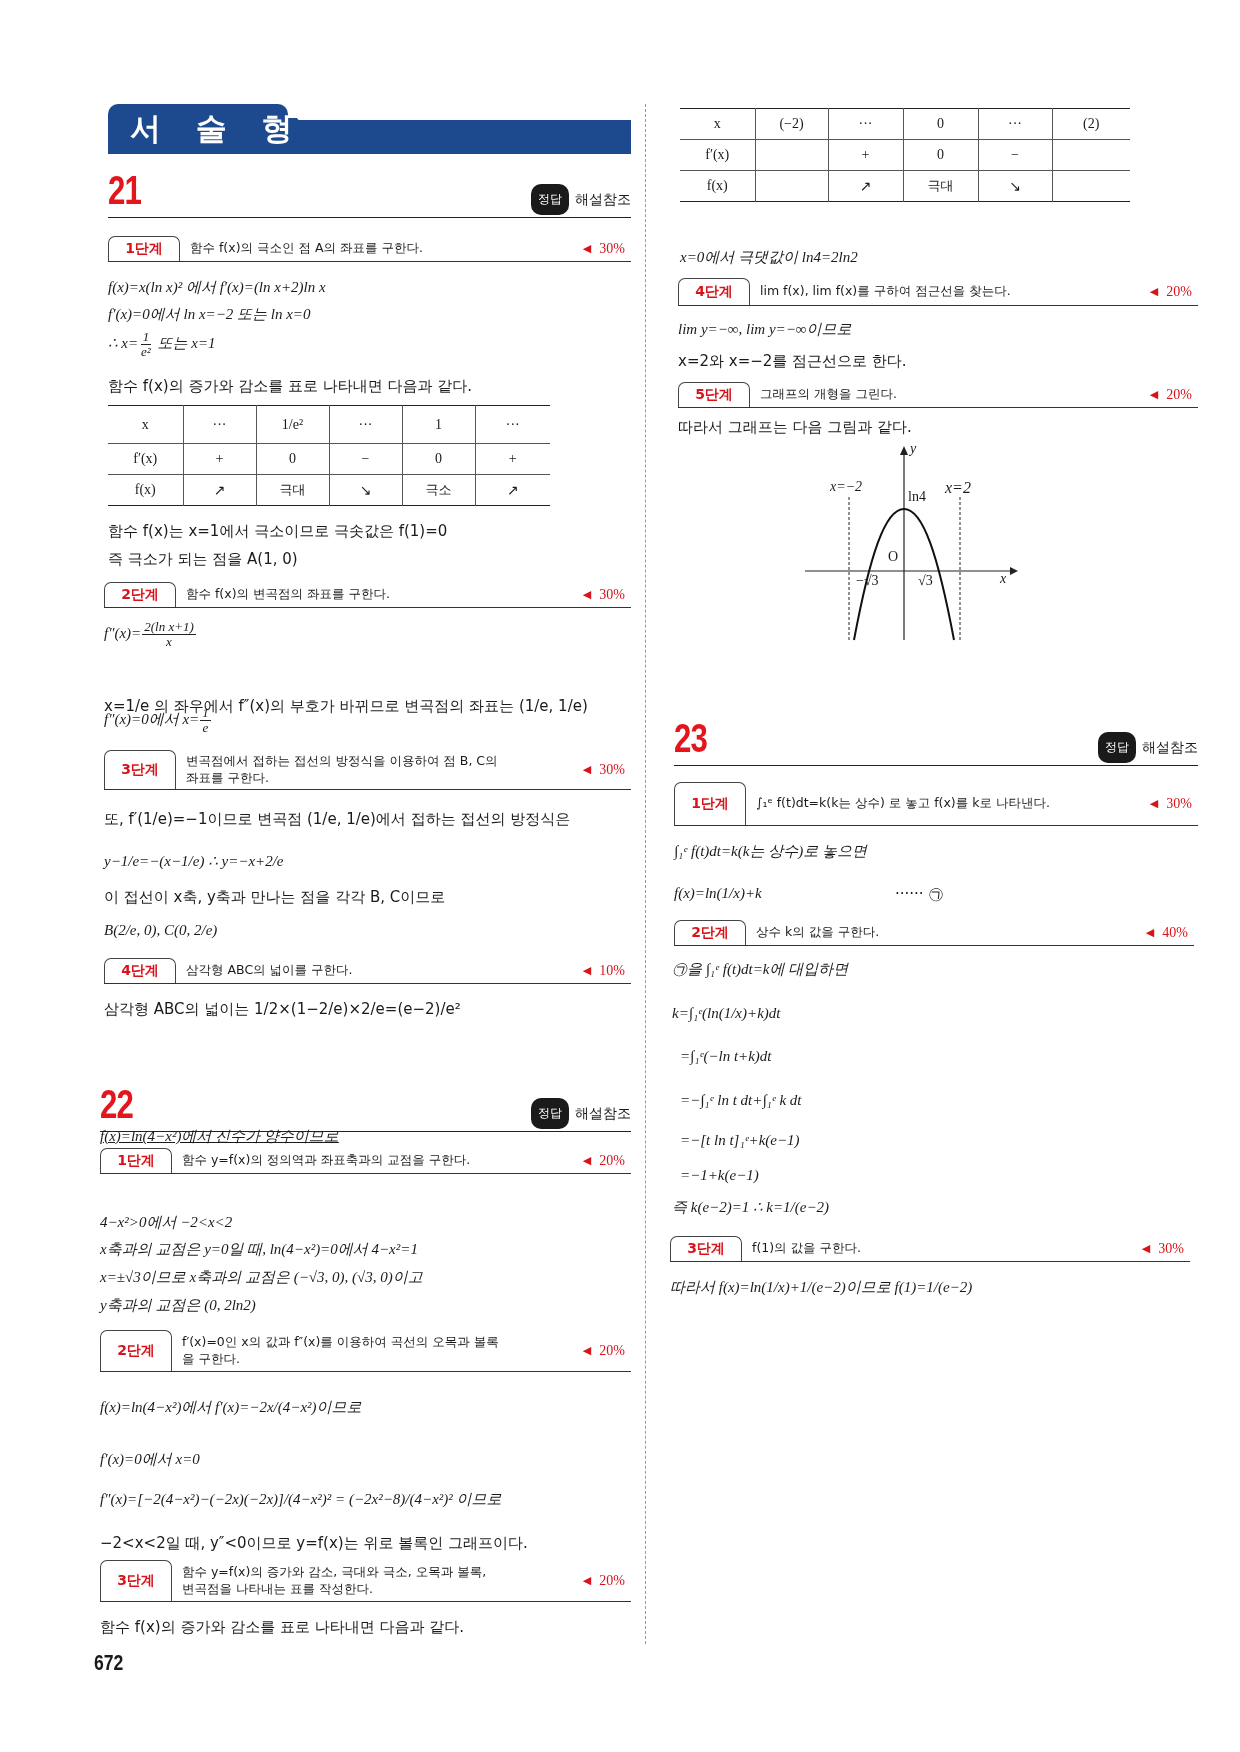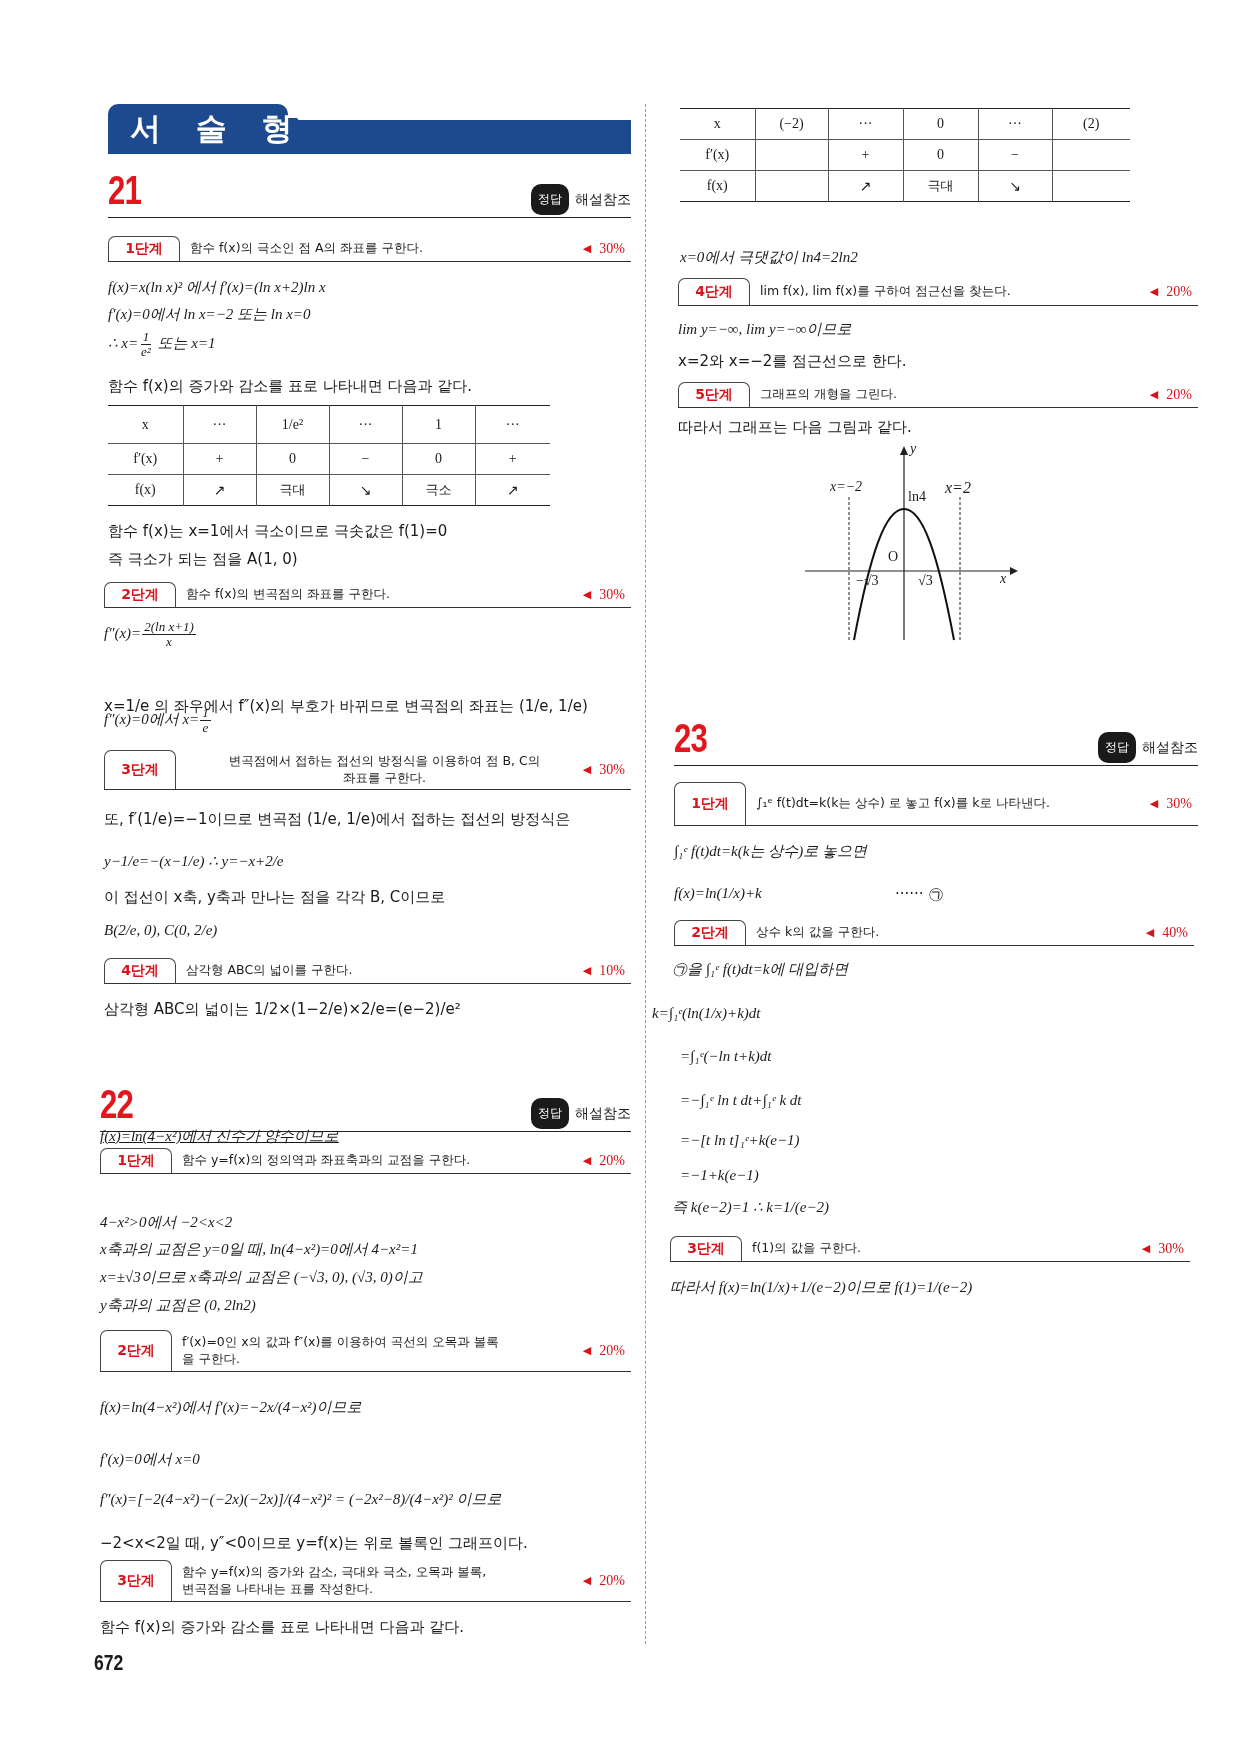--- a/index.html
+++ b/index.html
@@ -135,21 +135,21 @@
 <div class="line math" style="left:104px; top:662px;margin-top:44px;">
   <span>f″(x)=0에서 x=</span><span class="frac">
       <span class="n">1</span>
       <span class="d">e</span>
     </span>
 </div>
 <div class="line" style="left:104px; top:697px;">x=1/e 의 좌우에서 f″(x)의 부호가 바뀌므로 변곡점의 좌표는 (1/e, 1/e)</div>
 
 <div class="step" style="left:104px; top:750px; width:527px; height:40px;">
   <div class="step-label">3단계</div>
-  <div class="step-desc" style="flex-direction:column; align-items:center; justify-content:center;">
+  <div class="step-desc" style="flex-direction:column; align-items:flex-start; justify-content:center;">
     <span>변곡점에서 접하는 접선의 방정식을 이용하여 점 B, C의</span>
     <span>좌표를 구한다.</span>
   </div>
   <div class="step-pct">
       <span class="tri">◀</span>
       <span>30%</span>
     </div>
 </div>
 
 <div class="line" style="left:104px; top:810px;">또, f′(1/e)=−1이므로 변곡점 (1/e, 1/e)에서 접하는 접선의 방정식은</div>
@@ -322,21 +322,21 @@
 <div class="step" style="left:674px; top:920px; width:520px; height:26px;">
   <div class="step-label">2단계</div>
   <div class="step-desc">상수 k의 값을 구한다.</div>
   <div class="step-pct">
       <span class="tri">◀</span>
       <span>40%</span>
     </div>
 </div>
 
 <div class="line math" style="left:672px; top:960px;">㉠을 ∫₁ᵉ f(t)dt=k에 대입하면</div>
-<div class="line math" style="left:652px; top:1005px;">k=∫₁ᵉ(ln(1/x)+k)dt</div>
+<div class="line math" style="left:672px; top:1005px;">k=∫₁ᵉ(ln(1/x)+k)dt</div>
 <div class="line math" style="left:680px; top:1048px;">=∫₁ᵉ(−ln t+k)dt</div>
 <div class="line math" style="left:680px; top:1092px;">=−∫₁ᵉ ln t dt+∫₁ᵉ k dt</div>
 <div class="line math" style="left:680px; top:1132px;">=−[t ln t]₁ᵉ+k(e−1)</div>
 <div class="line math" style="left:680px; top:1167px;">=−1+k(e−1)</div>
 <div class="line math" style="left:672px; top:1198px;">즉 k(e−2)=1   ∴ k=1/(e−2)</div>
 
 <div class="step" style="left:670px; top:1236px; width:520px; height:26px;">
   <div class="step-label">3단계</div>
   <div class="step-desc">f(1)의 값을 구한다.</div>
   <div class="step-pct">

